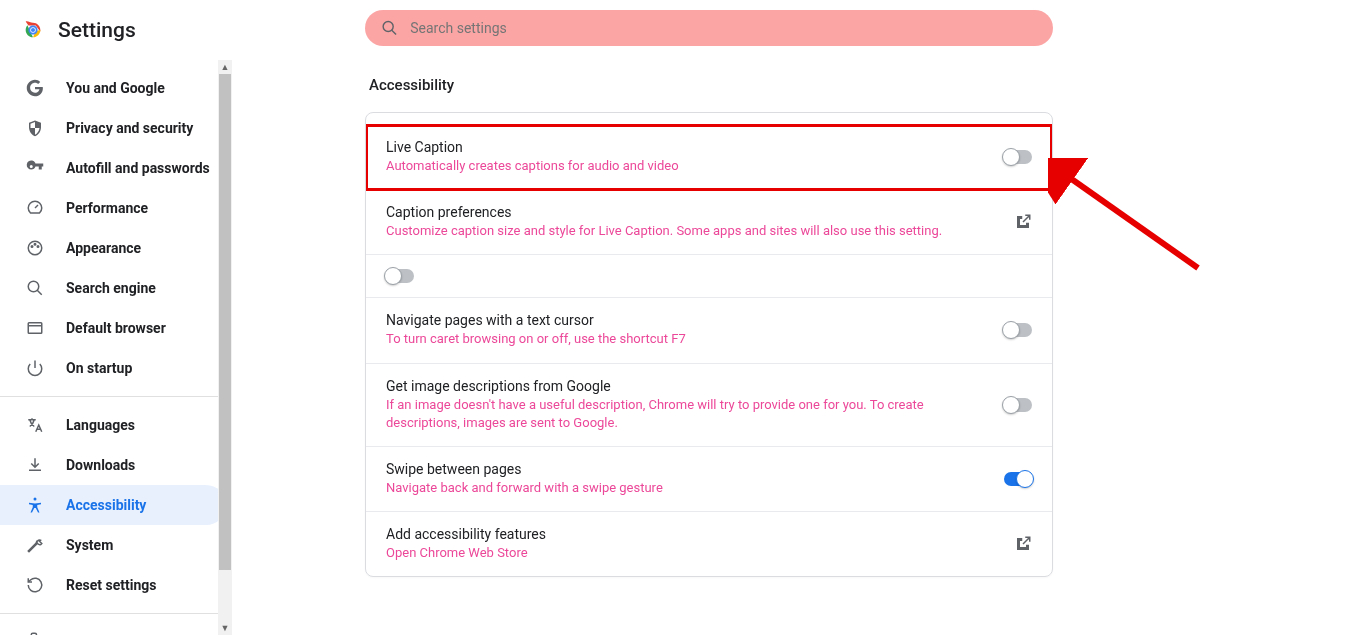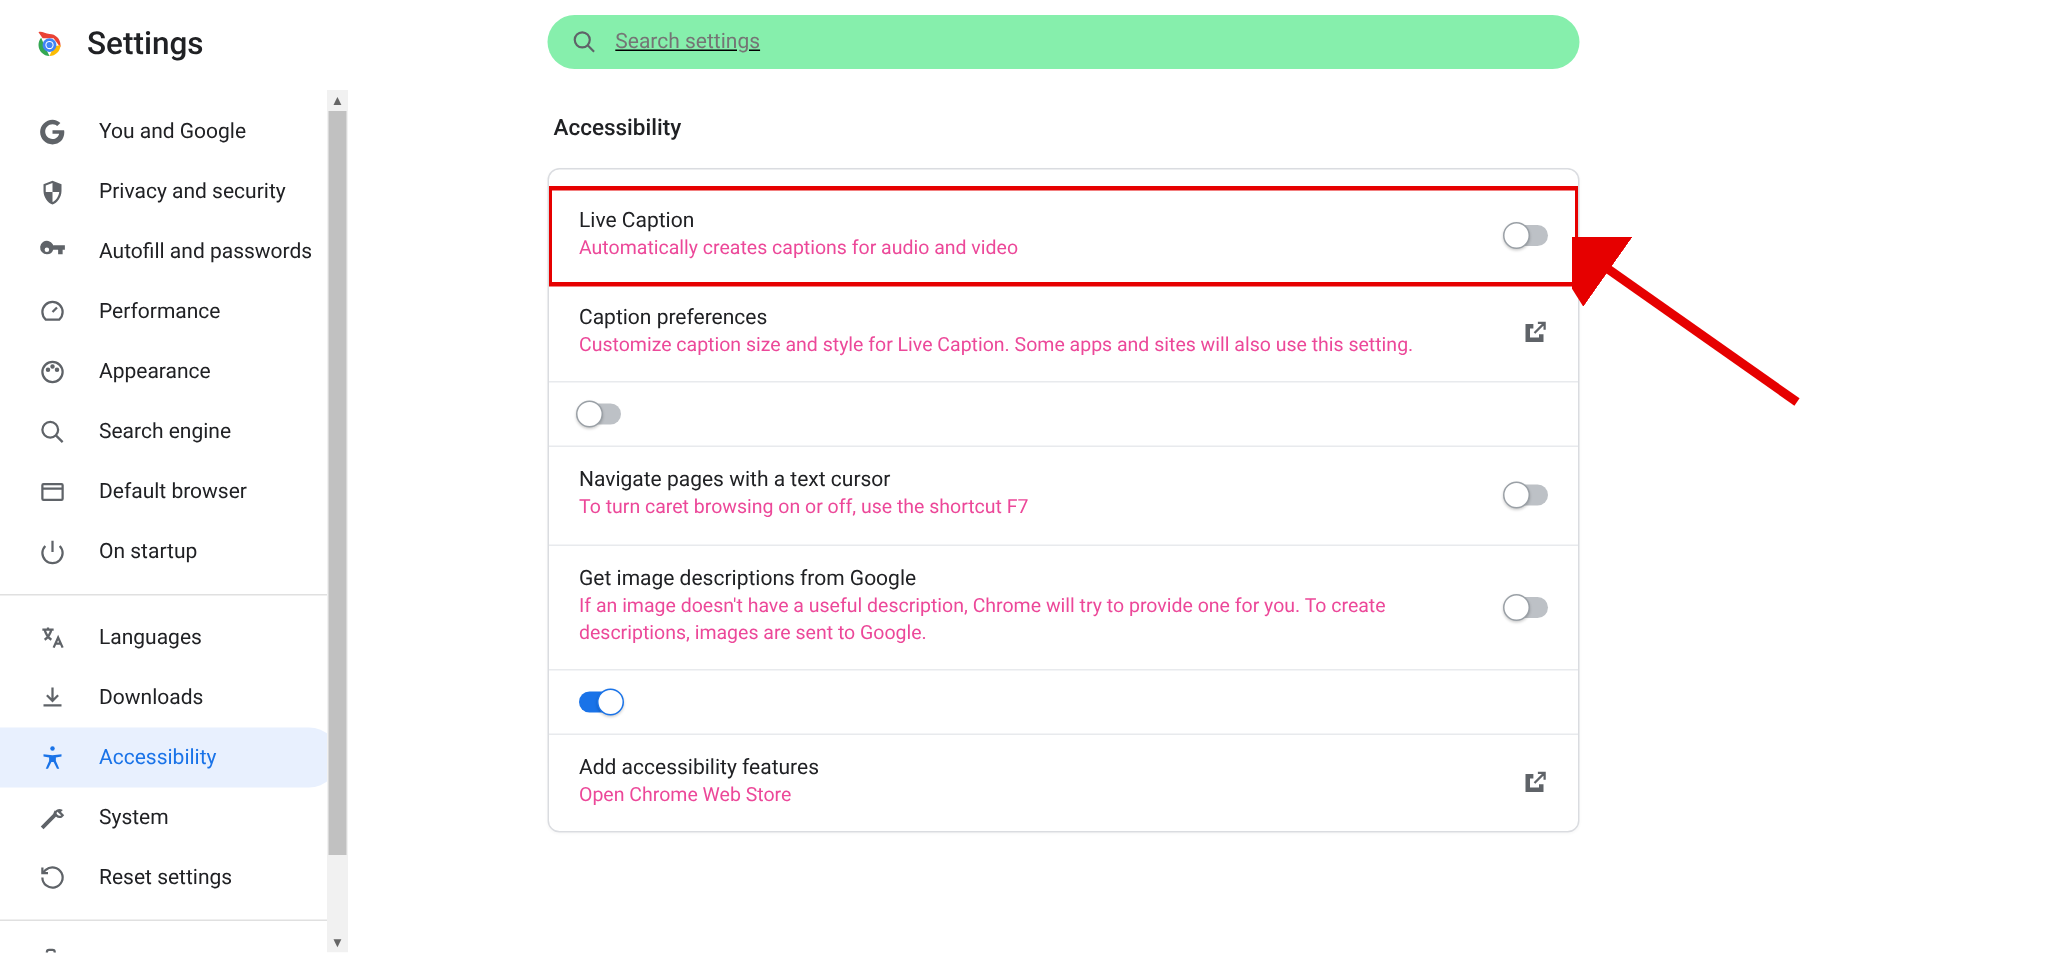--- a/index.html
+++ b/index.html
@@ -75,21 +75,21 @@
     }
     .nav-item {
       display: flex;
       align-items: center;
       height: 40px;
       padding-left: 26px;
       gap: 22px;
       cursor: pointer;
       color: #202124;
       font-size: 14px;
-      font-weight: 400;
+      font-weight: 700;
       border-radius: 0 20px 20px 0;
       margin-right: 6px;
     }
     .nav-item.active {
       background: #e8f0fe;
       color: #1a73e8;
     }
     .nav-item .nav-icon {
       width: 18px;
       height: 18px;
@@ -127,27 +127,26 @@
       flex-direction: column;
       align-items: flex-start;
     }
     .main-inner {
       margin-left: 132px;
       width: 688px;
     }
     .search-wrap {
       width: 688px;
       height: 36px;
-      background: #86efac;
+      background: #fca5a5;
       border-radius: 40px;
       display: flex;
       align-items: center;
       padding: 0 16px;
       gap: 12px;
-      text-decoration: underline;
     }
     .search-wrap input {
       border: none;
       background: transparent;
       outline: none;
       font-size: 14px;
       color: #5f6368;
       width: 100%;
     }
     .card {
@@ -429,20 +428,24 @@
 
         <div class="row">
           <div class="text">
             <div class="row-title">Get image descriptions from Google</div>
             <div class="row-sub">If an image doesn't have a useful description, Chrome will try to provide one for you. To create descriptions, images are sent to Google.</div>
           </div>
           <div class="toggle"></div>
         </div>
 
         <div class="row">
+          <div class="text">
+            <div class="row-title">Swipe between pages</div>
+            <div class="row-sub">Navigate back and forward with a swipe gesture</div>
+          </div>
           <div class="toggle on"></div>
         </div>
 
         <div class="row">
           <div class="text">
             <div class="row-title">Add accessibility features</div>
             <div class="row-sub">Open Chrome Web Store</div>
           </div>
           <svg class="ext-icon" viewBox="0 0 24 24" fill="none" stroke="currentColor" stroke-width="2">
               <path d="M15 3h6v6M21 3l-9 9M5 5h5v2H7v10h10v-3h2v5H5V5z"></path>

